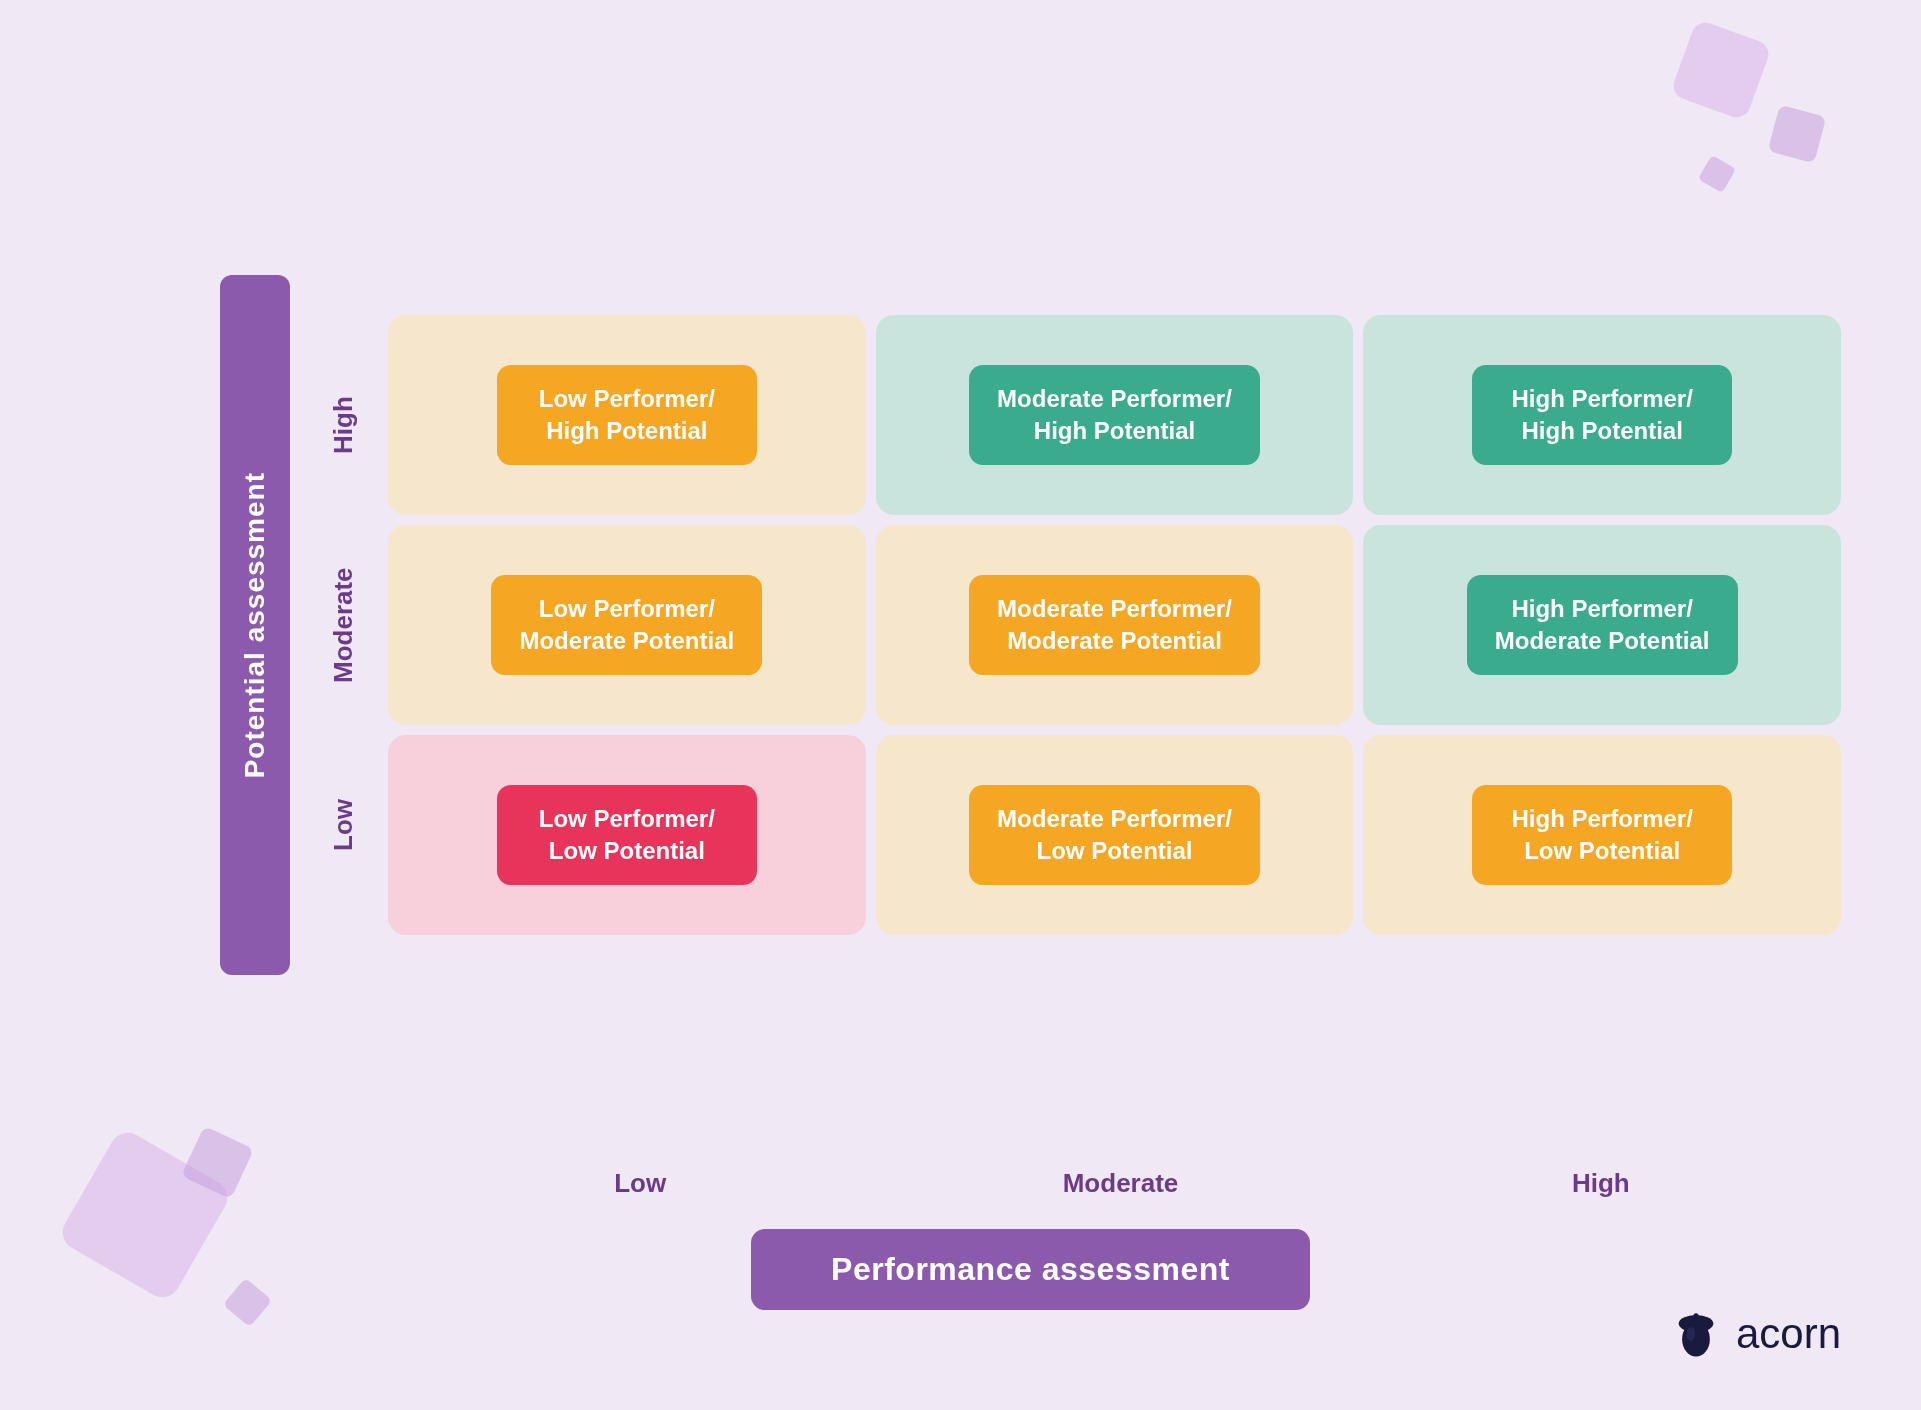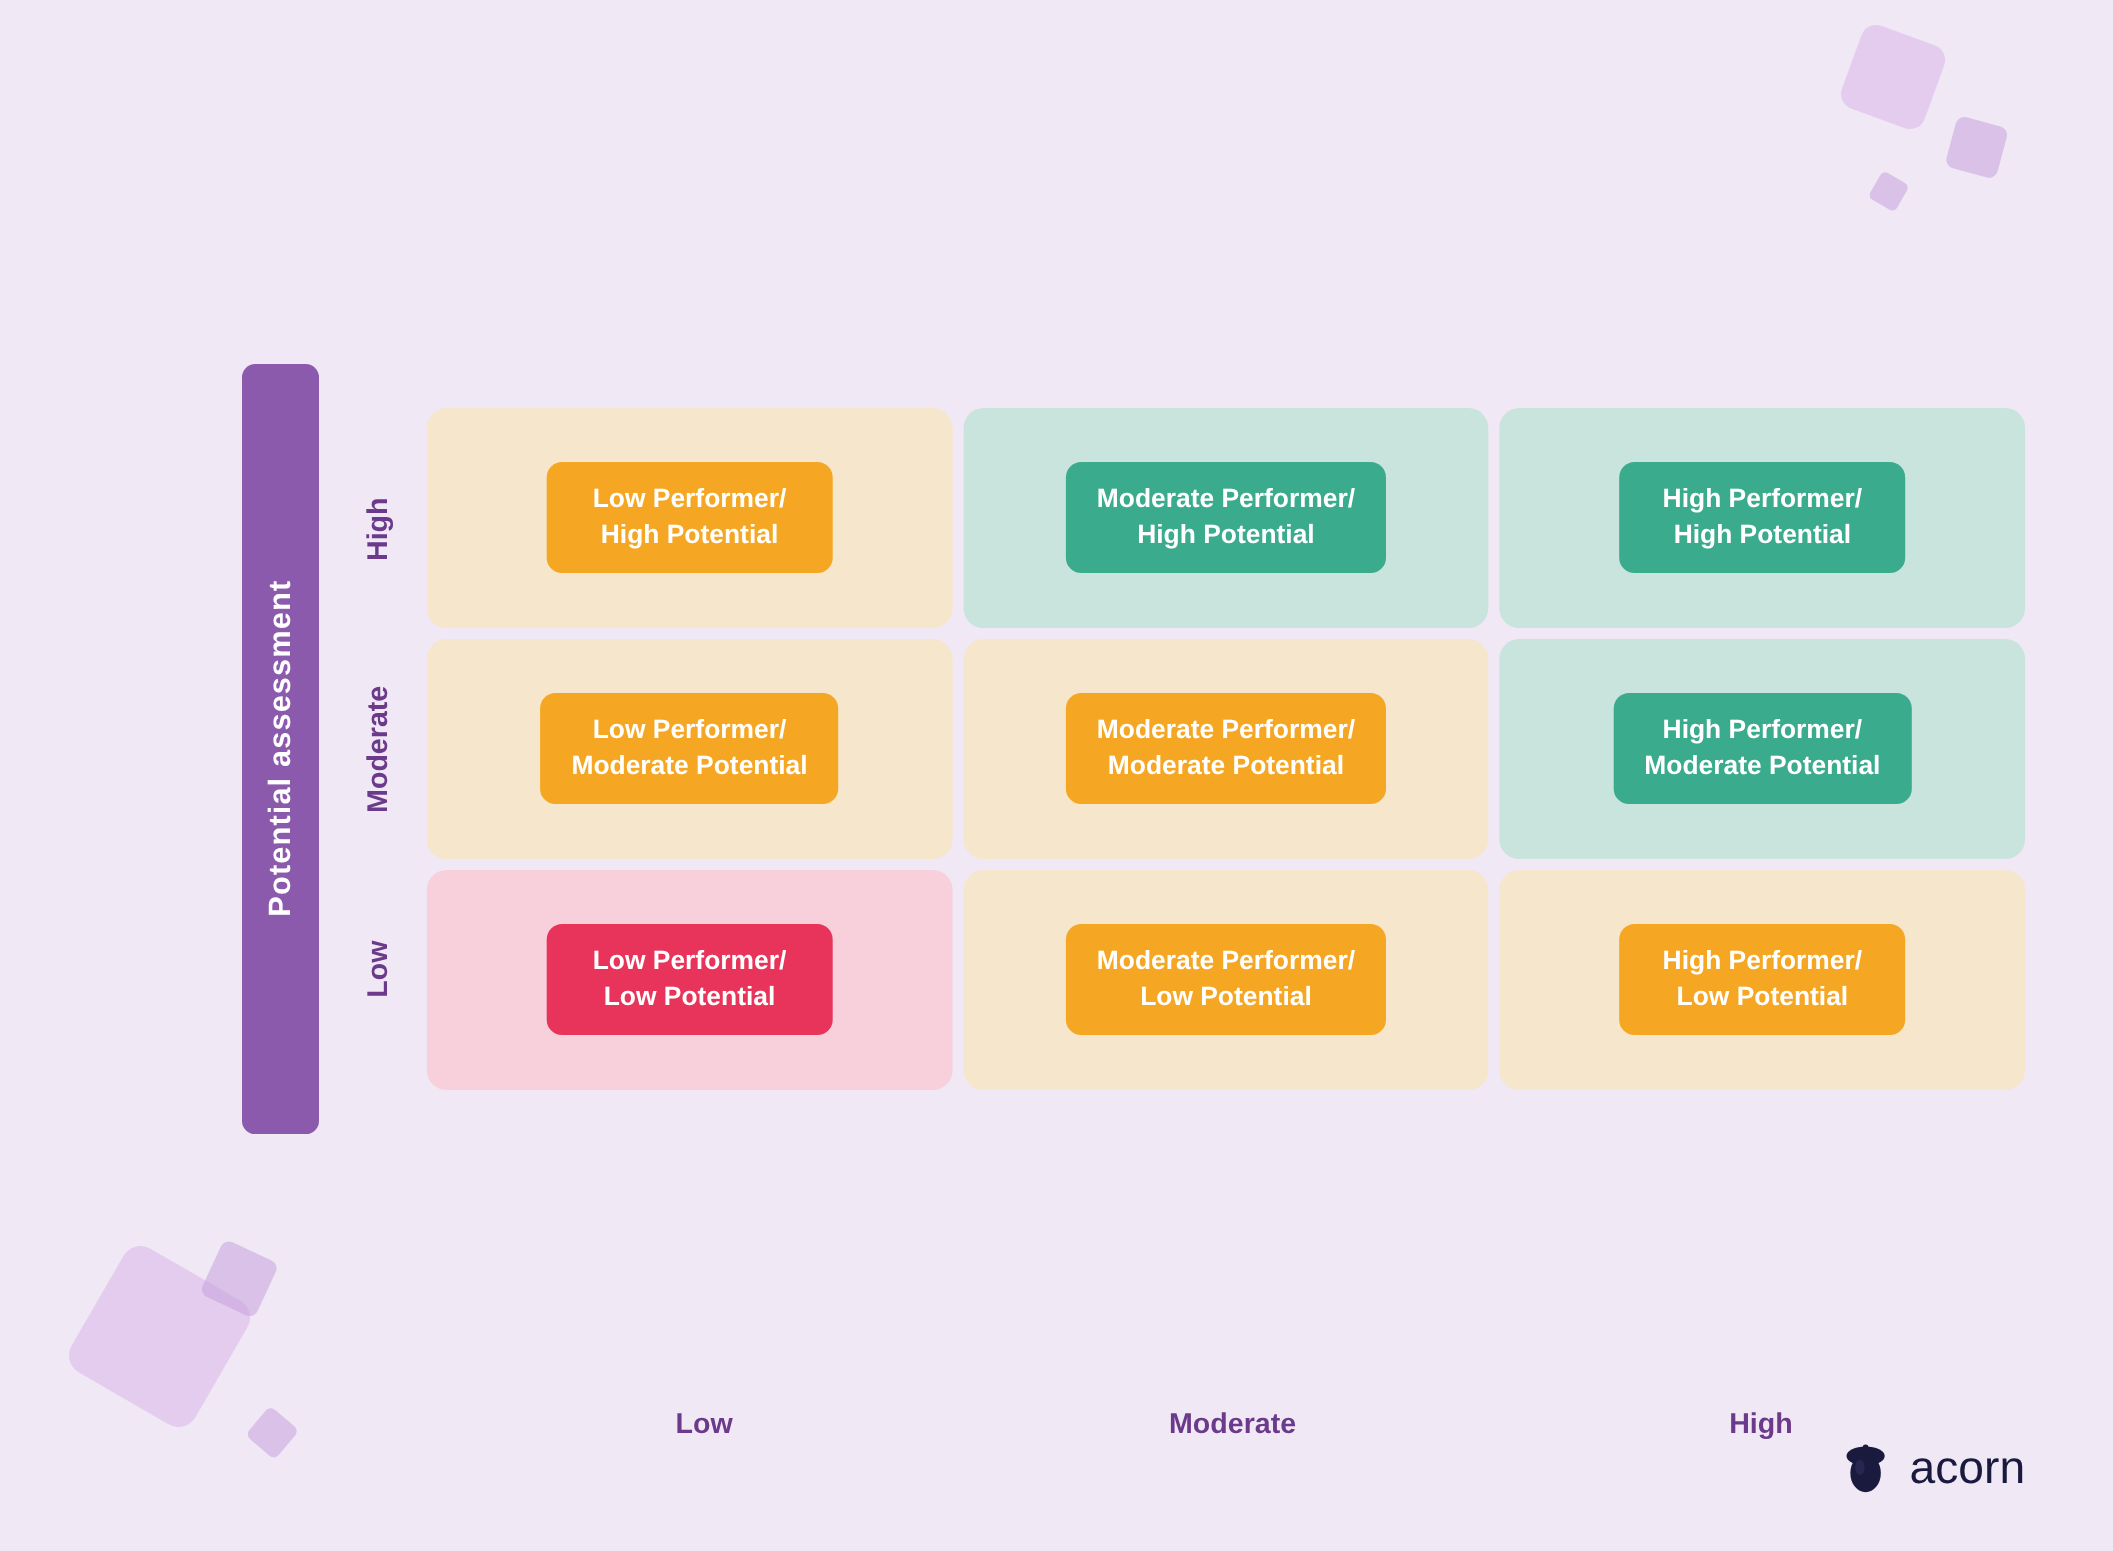--- a/index.html
+++ b/index.html
@@ -319,20 +319,25 @@
       </div>
     </div>
   </div>
 
   <div class="col-labels">
     <div class="col-label">Low</div>
     <div class="col-label">Moderate</div>
     <div class="col-label">High</div>
   </div>
 
+  <div class="x-axis-container">
+    <div class="x-axis-bar">
+      <span class="x-axis-text">Performance assessment</span>
+    </div>
+  </div>
 
 </div>
 
 <div class="acorn-logo">
   <svg class="acorn-icon" viewBox="0 0 52 60" xmlns="http://www.w3.org/2000/svg">
 
     <ellipse cx="26" cy="18" rx="20" ry="10" fill="#1a1a3e"></ellipse>
 
     <ellipse cx="26" cy="36" rx="16" ry="20" fill="#1a1a3e"></ellipse>
 

